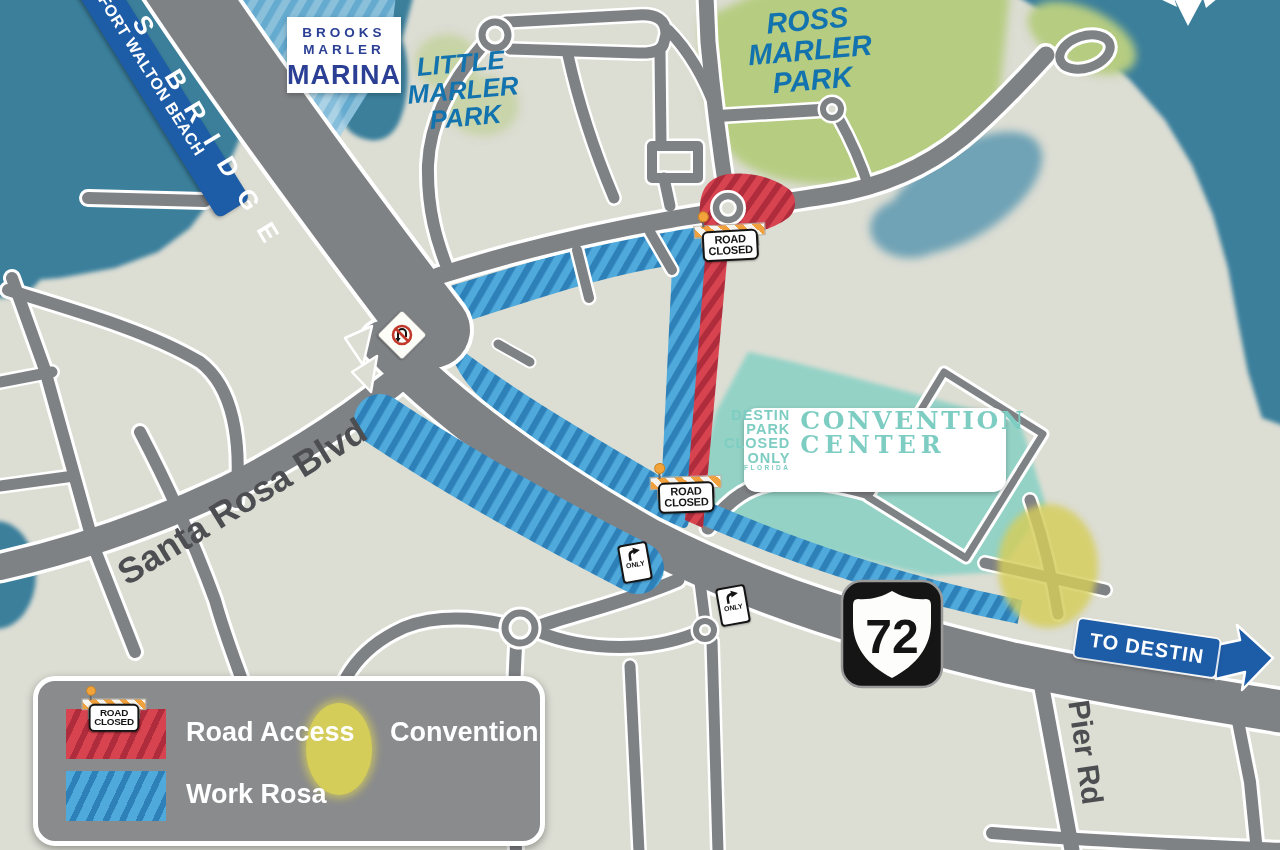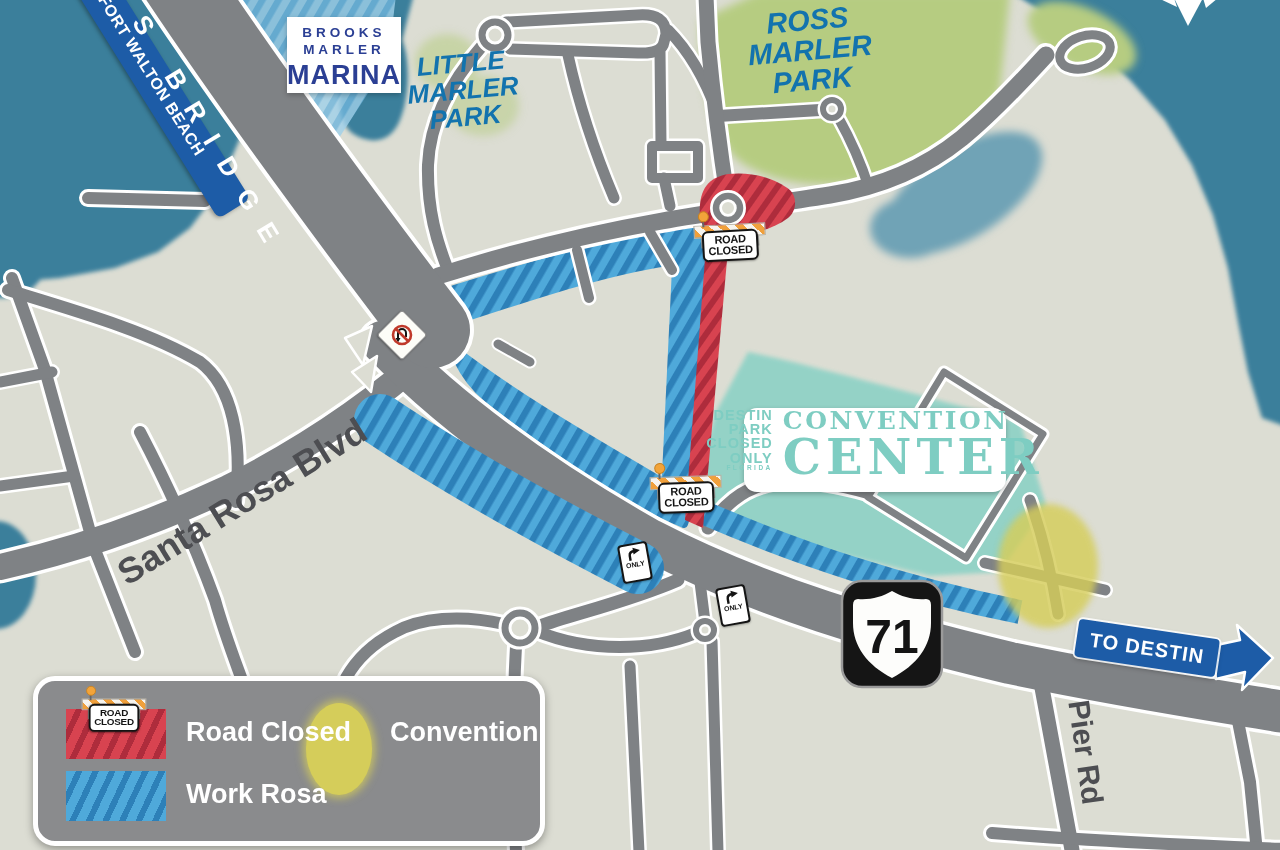--- a/index.html
+++ b/index.html
@@ -29,21 +29,21 @@
   #marina-box{left:287px;top:17px;width:114px;height:68px;padding-top:8px;color:#2b3f94;}
   #marina-box .sm{font-size:13.5px;font-weight:700;letter-spacing:4px;line-height:1.25;display:block;}
   #marina-box .lg{font-size:27px;font-weight:700;letter-spacing:1px;line-height:1.2;display:block;}
   #cc-box{left:744px;top:408px;width:262px;height:84px;display:flex;align-items:flex-start;
           justify-content:center;gap:10px;border-radius:13px;color:#7ecdc2;}
   #cc-left{text-align:right;font-weight:700;font-size:14.5px;line-height:.98;letter-spacing:1px;}
   #cc-left .fl{font-size:6.5px;letter-spacing:2.5px;}
   #cc-left span{display:block;}
   #cc-right{text-align:left;font-family:"DejaVu Serif",serif;font-weight:700;line-height:1;}
   #cc-right .l1{display:block;font-size:25px;letter-spacing:2.5px;}
-  #cc-right .l2{display:block;font-size:48px;letter-spacing:5px;}
+  #cc-right .l2{display:block;font-size:24px;letter-spacing:5px;}
 
   
   .rc{position:absolute;width:72px;}
   .rc .ball{position:absolute;top:-6px;left:5px;width:9px;height:9px;border-radius:50%;
             background:#f2a43a;border:1px solid #c98220;z-index:3;}
   .rc .stick{position:absolute;top:2px;left:9px;width:2px;height:8px;background:#666;z-index:2;}
   .rc .bar{position:absolute;top:8px;left:0;right:0;height:11px;border:1px solid #b9b3a6;
            background:repeating-linear-gradient(45deg,#f0a03c 0 6px,#f7f4ee 6px 12px);z-index:1;}
   .rc .leg{position:absolute;top:18px;width:4px;height:13px;background:#9b9c99;z-index:0;}
   .rc .leg.l{left:7px;} .rc .leg.r{right:7px;}
@@ -349,21 +349,21 @@
     <span class="l1">CONVENTION</span>
     <span class="l2">CENTER</span>
   </div>
 </div>
 
 <div class="abs" id="shield">
   <svg width="104" height="110" viewBox="0 0 104 110">
     <rect x="2" y="2" width="100" height="106" rx="20" fill="#151515" stroke="#9a9a9a" stroke-width="2.5"></rect>
     <path d="M52,12 C62,18 74,21 86,20 Q91,20 91,26 L91,44 C91,67 77,86 52,99 C27,86 13,67 13,44 L13,26 Q13,20 18,20 C30,21 42,18 52,12 Z" fill="#fdfdfb"></path>
   </svg>
-  <span class="num">71</span>
+  <span class="num">72</span>
 </div>
 
 <div class="abs banner" id="destin-banner">
   <span>TO DESTIN</span>
 </div>
 
 <div class="rc" style="left:694px;top:216px;transform:rotate(-3deg);">
   <div class="ball"></div>
   <div class="stick"></div>
   <div class="bar"></div>
@@ -421,18 +421,18 @@
     <div class="stick"></div>
     <div class="bar"></div>
     <div class="leg l"></div>
       <div class="leg r"></div>
     <div class="panel">
       <span>ROAD</span>
       <span>CLOSED</span>
     </div>
   </div>
 
-  <div class="legend-label" style="left:148px;top:36px;">Road Closed</div>
+  <div class="legend-label" style="left:148px;top:36px;">Road Access</div>
   <div class="legend-label" style="left:148px;top:98px;">Work Rosa</div>
   <div class="legend-label" style="left:352px;top:36px;">
     <span style="display:block">Convention</span>
   </div>
 </div>
 
 </body></html>

